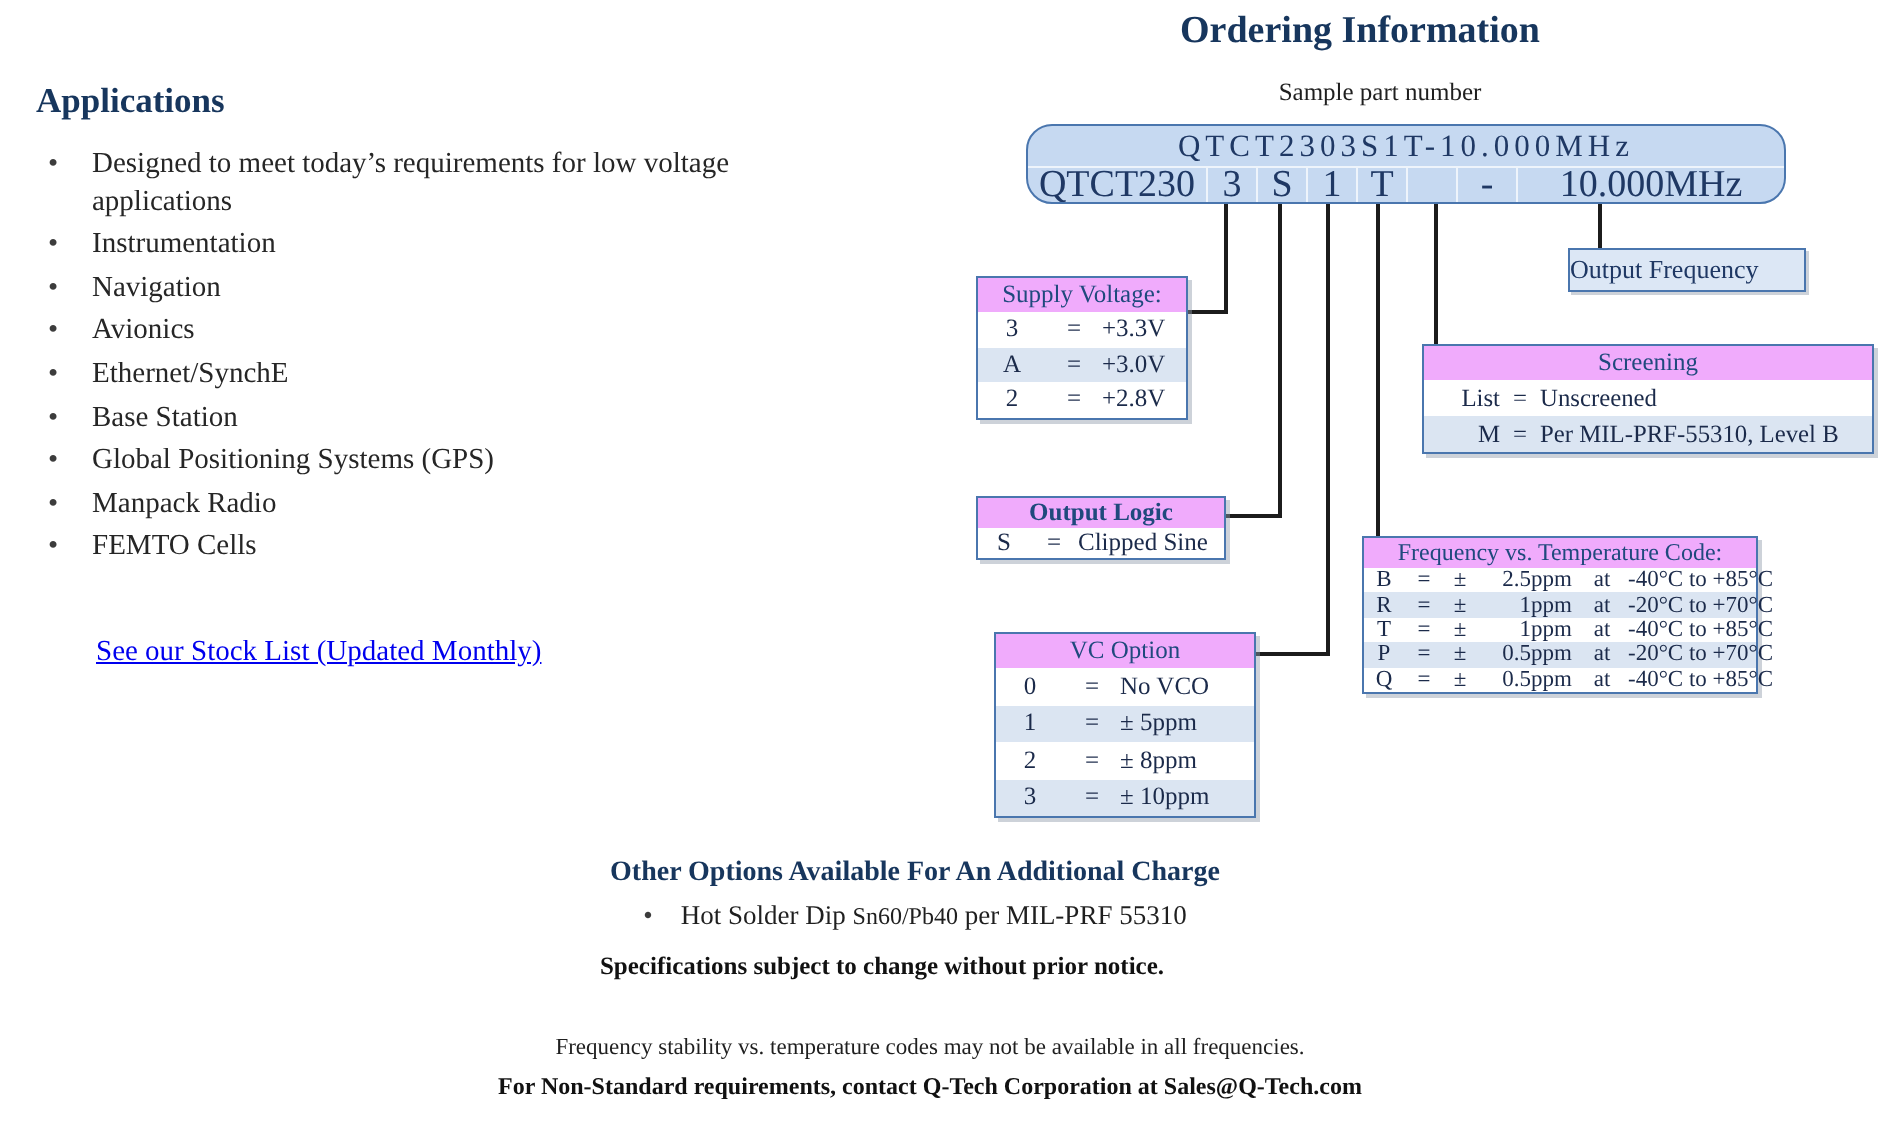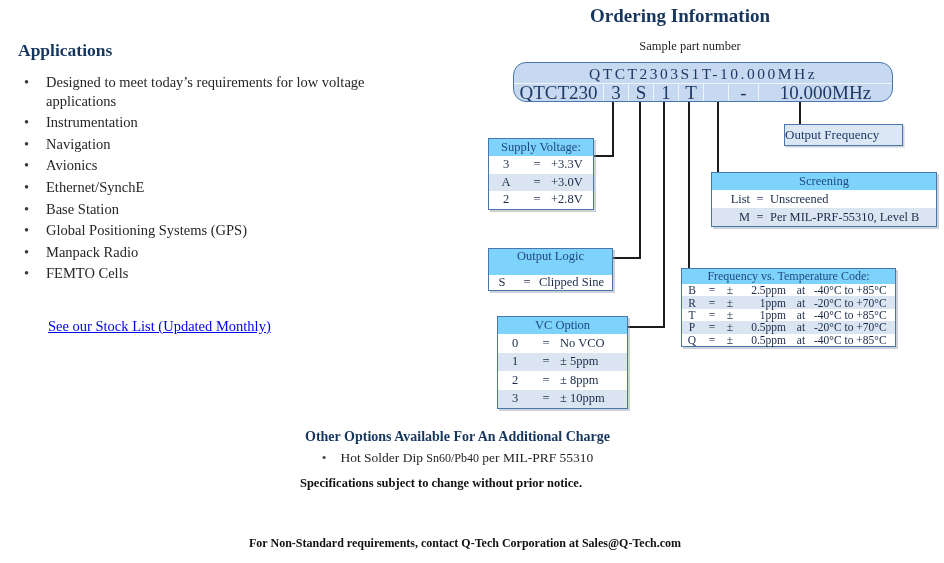--- a/index.html
+++ b/index.html
@@ -36,47 +36,47 @@
   .pn-cell:nth-child(7){width:30px;}
   .pn-cell:nth-child(8){flex:1;}
 
   
   .vline{position:absolute;width:2px;background:#1c1c1c;}
   .hline{position:absolute;height:2px;background:#1c1c1c;}
 
   
   .tbl{position:absolute;box-sizing:border-box;background:#ffffff;
        border:1.5px solid #4a76ae;box-shadow:2px 2px 0 rgba(145,155,170,.45);}
-  .tbl-head{background:#7dd3fc;text-align:center;color:#1f497d;white-space:nowrap;}
+  .tbl-head{background:#f0abfc;text-align:center;color:#1f497d;white-space:nowrap;}
   .tbl .row{display:grid;align-items:center;color:#1b2a4a;white-space:nowrap;}
   .tbl .row.alt{background:#dbe5f2;}
   .tbl .c{display:block;}
 
   .tbl-supply{left:488px;top:138px;width:106px;}
   .tbl-supply .tbl-head{height:17px;line-height:17px;font-size:12.5px;}
   .tbl-supply .row{grid-template-columns:34px 28px 1fr;height:17.5px;font-size:12.5px;}
   .tbl-supply .c0,.tbl-supply .c1{text-align:center;}
 
   .tbl-logic{left:488px;top:248px;width:125px;}
-  .tbl-logic .tbl-head{height:26px;line-height:15px;font-size:12.5px;}
+  .tbl-logic .tbl-head{height:15px;line-height:15px;font-size:12.5px;font-weight:bold;}
   .tbl-logic .row{grid-template-columns:26px 24px 1fr;height:15px;font-size:12.5px;}
   .tbl-logic .c0,.tbl-logic .c1{text-align:center;}
 
   .tbl-vc{left:497px;top:316px;width:131px;}
   .tbl-vc .tbl-head{height:17px;line-height:17px;font-size:12.5px;}
   .tbl-vc .row{grid-template-columns:34px 28px 1fr;height:18.5px;font-size:12.5px;}
   .tbl-vc .c0,.tbl-vc .c1{text-align:center;}
 
   .tbl-screening{left:711px;top:172px;width:226px;}
   .tbl-screening .tbl-head{height:17px;line-height:17px;font-size:12.5px;}
   .tbl-screening .row{grid-template-columns:38px 20px 1fr;height:18px;font-size:12.4px;}
   .tbl-screening .c0{text-align:right;}
   .tbl-screening .c1{text-align:center;}
 
-  .tbl-freq{left:681px;top:268px;width:215px;}
+  .tbl-freq{left:681px;top:268px;width:198px;}
   .tbl-freq .tbl-head{height:15px;line-height:15px;font-size:12px;}
   .tbl-freq .row{grid-template-columns:20px 20px 16px 50px 26px 1fr;height:12.4px;font-size:11.5px;}
   .tbl-freq .c0,.tbl-freq .c1,.tbl-freq .c2,.tbl-freq .c4{text-align:center;}
   .tbl-freq .c3{text-align:right;padding-right:2px;}
 
   
   .outfreq{position:absolute;left:784px;top:124px;width:119px;height:22px;box-sizing:border-box;
            background:#dce7f5;border:1.6px solid #4a76ae;box-shadow:1.5px 1.5px 0 rgba(145,155,170,.45);
            line-height:19px;font-size:13px;color:#1f3864;}
 
@@ -289,15 +289,16 @@
           <span class="c c2">± 10ppm</span>
         </div>
       </div>
   </div>
 
   <div class="other-head">Other Options Available For An Additional Charge</div>
   <div class="hot-dip">
     <span class="dip-bullet">•</span><span>Hot Solder Dip </span><span class="dip-big">Sn60/Pb40</span><span> per MIL-PRF 55310</span>
   </div>
   <div class="spec-note">Specifications subject to change without prior notice.</div>
+  <div class="foot-1">Frequency stability vs. temperature codes may not be available in all frequencies.</div>
   <div class="foot-2">For Non-Standard requirements, contact Q-Tech Corporation at Sales@Q-Tech.com</div>
 
 </div>
 
 </body></html>

